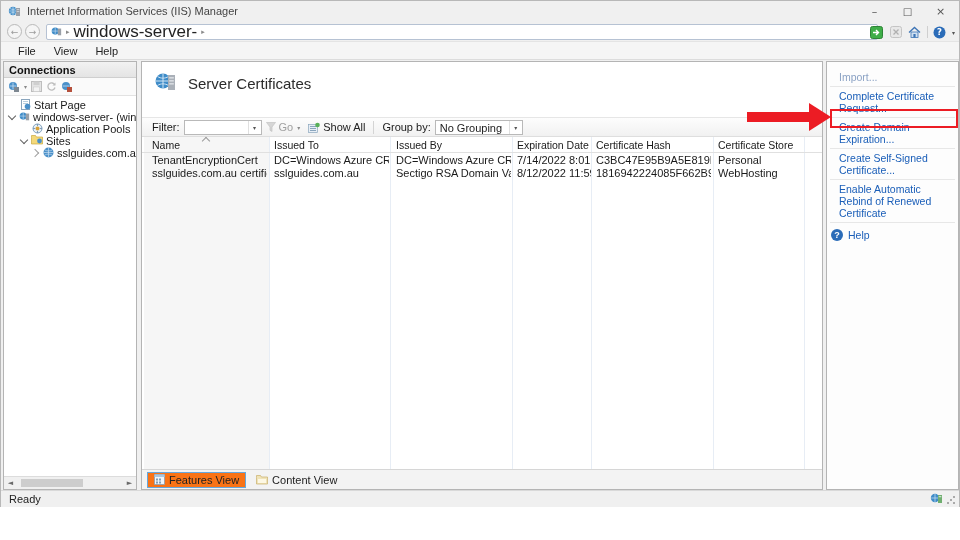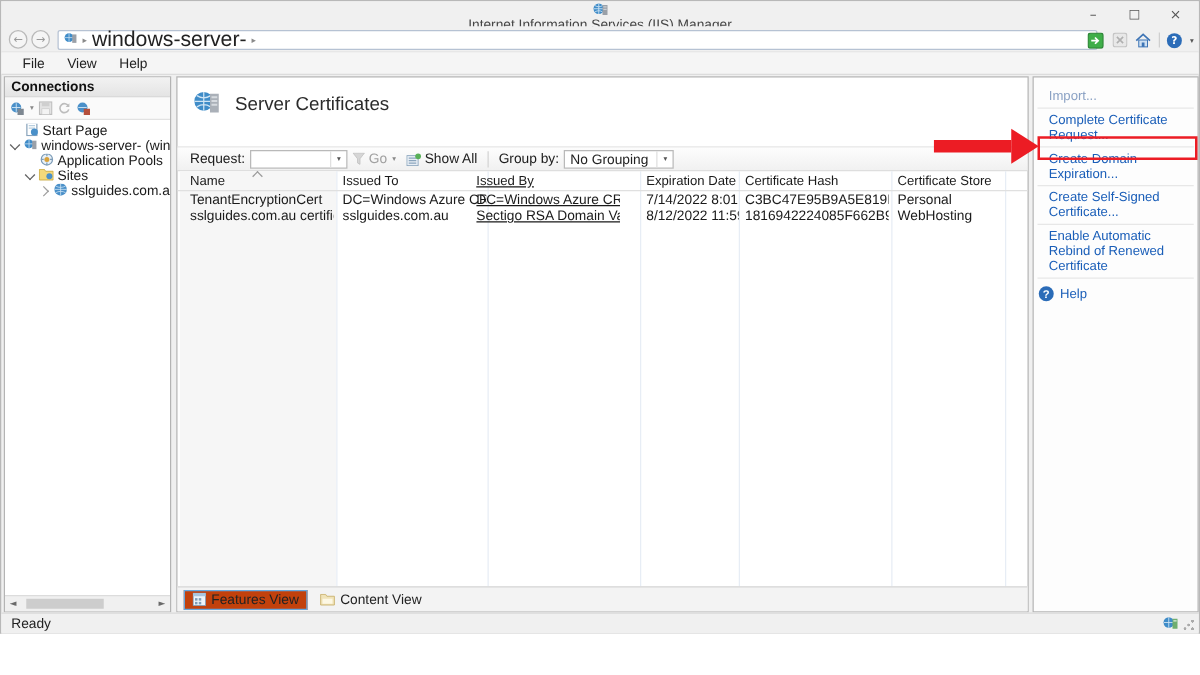--- a/index.html
+++ b/index.html
@@ -8,21 +8,21 @@
     --highlight-red:#ec1c24;
   }
   *{box-sizing:border-box;margin:0;padding:0;}
   html,body{width:960px;height:540px;background:#fff;overflow:hidden;}
   body{font-family:"Liberation Sans",sans-serif;font-size:11px;color:#1a1a1a;-webkit-font-smoothing:antialiased;}
   .glyph{font-family:"DejaVu Sans",sans-serif;}
 
   .window{position:absolute;left:0;top:0;width:960px;height:507px;background:#f0f0f0;border:1px solid #b8b8b8;}
 
   
-  .titlebar{position:absolute;left:0;top:0;width:100%;height:20px;background:#f0f0f0;display:flex;align-items:center;flex-direction:column;}
+  .titlebar{position:absolute;left:0;top:0;width:100%;height:20px;background:#f0f0f0;display:flex;align-items:center;}
   .titlebar .app-icon{margin:0 6px 0 7px;display:inline-flex;}
   .titlebar .title{color:#444;font-size:11px;}
   .win-controls{position:absolute;right:2px;top:0;height:20px;display:flex;}
   .win-btn{width:33px;height:20px;display:flex;align-items:center;justify-content:center;color:#555;font-size:11px;cursor:default;}
   .win-btn.max{font-size:10px;}
 
   
   .toolbar-row{position:absolute;left:0;top:20px;width:100%;height:21px;background:#f0f0f0;border-bottom:1px solid #e4e4e4;}
   .nav-btn{position:absolute;top:3px;width:15px;height:15px;border:1px solid #b9b9b9;border-radius:50%;background:#f5f5f5;color:#9a9a9a;font-size:9px;display:flex;align-items:center;justify-content:center;}
   .nav-btn.back{left:6px;}
@@ -76,27 +76,27 @@
 
   
   .name-shade{position:absolute;left:2px;top:75px;width:125px;height:333px;background:#f6f6f6;}
   .gridline{position:absolute;top:75px;height:333px;width:1px;background:#e7edf5;}
   .thead{position:absolute;left:0;top:75px;width:100%;height:16px;border-bottom:1px solid #e0e0e0;}
   .th{position:absolute;top:2px;font-size:10.5px;color:#1a1a1a;white-space:nowrap;}
   .sort-caret{position:absolute;left:60px;top:-1px;width:8px;height:6px;}
   .sort-caret::before{content:"";position:absolute;left:1px;top:2px;width:5px;height:5px;border-left:1px solid #9a9a9a;border-top:1px solid #9a9a9a;transform:rotate(45deg);}
   .trow{position:absolute;left:0;width:100%;height:13px;}
   .td{position:absolute;top:0;font-size:11px;color:#1a1a1a;white-space:nowrap;overflow:hidden;}
-  .c0{left:10px;width:115px;} .c1{left:132px;width:115px;} .c2{left:239px;width:115px;text-decoration:underline;}
+  .c0{left:10px;width:115px;} .c1{left:132px;width:115px;} .c2{left:254px;width:115px;}
   .c3{left:375px;width:74px;}  .c4{left:454px;width:115px;} .c5{left:576px;width:84px;}
 
   
   .tabsbar{position:absolute;left:0;bottom:0;width:100%;height:20px;background:#f3f3f3;border-top:1px solid #d6d6d6;display:flex;align-items:center;padding-left:5px;gap:4px;}
   .view-tab{display:flex;align-items:center;gap:4px;padding:1px 6px;height:16px;font-size:11px;color:#222;}
-  .view-tab.active{background:#c2410c;border:1px solid #66a7dd;}
+  .view-tab.active{background:#f97316;border:1px solid #66a7dd;}
 
   
   .actions{left:825px;width:133px;background:#fdfdfd;}
   .actions-list{padding-top:6px;}
   .action-item{display:block;margin:0 3px;padding:3px 2px 3px 9px;font-size:10.5px;color:var(--action-link);border-bottom:1px solid #e7e7e7;line-height:12px;cursor:pointer;}
   .action-item.disabled{color:var(--action-link-disabled);}
   .help-row{display:flex;align-items:center;gap:5px;margin:6px 0 0 4px;color:var(--action-link);font-size:10.5px;cursor:pointer;}
   .help-badge{width:12px;height:12px;border-radius:50%;background:#2b6cb8;color:#fff;font-size:9px;font-weight:bold;display:flex;align-items:center;justify-content:center;}
 
   
@@ -281,21 +281,21 @@
             <rect x="14" y="5" width="7" height="15" fill="#aab0b8"></rect>
             <rect x="15.2" y="7" width="4.6" height="1.6" fill="#d7dbe0"></rect>
             <rect x="15.2" y="10" width="4.6" height="1.6" fill="#d7dbe0"></rect>
             <rect x="15.2" y="13" width="4.6" height="1.6" fill="#d7dbe0"></rect>
           </svg>
       </span>
       <span class="feature-title">Server Certificates</span>
     </div>
 
     <div class="filterbar">
-      <span>Request:</span>
+      <span>Filter:</span>
       <span class="combo filter-combo">
           <span class="combo-arrow glyph">▾</span>
         </span>
       <span class="tbtn disabled">
         <svg width="10" height="10" viewBox="0 0 10 10">
             <path d="M0.5 0.5h9L6 5v4.5l-2-1.2V5z" fill="#d6d6d6" stroke="#bdbdbd" stroke-width="0.6"></path>
           </svg>
         <span>Go</span>
       </span>
       <span class="mini-drop glyph">▾</span>

